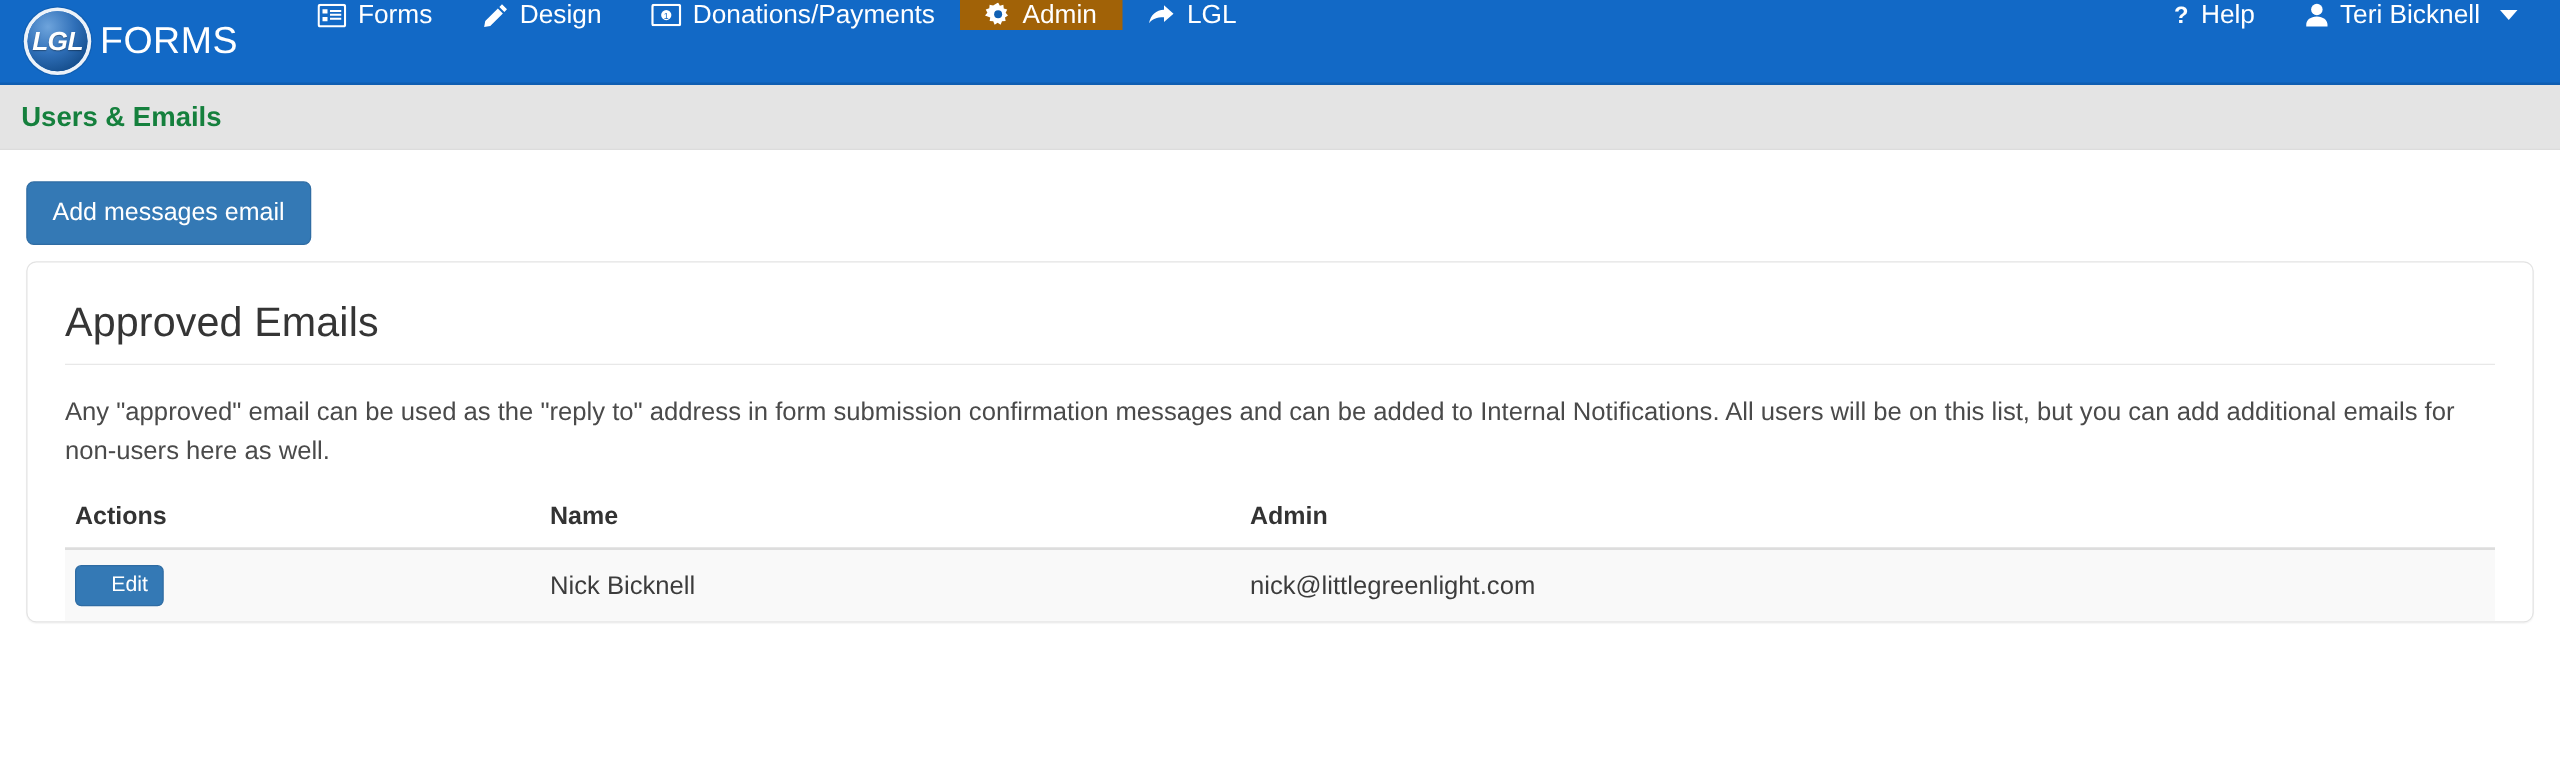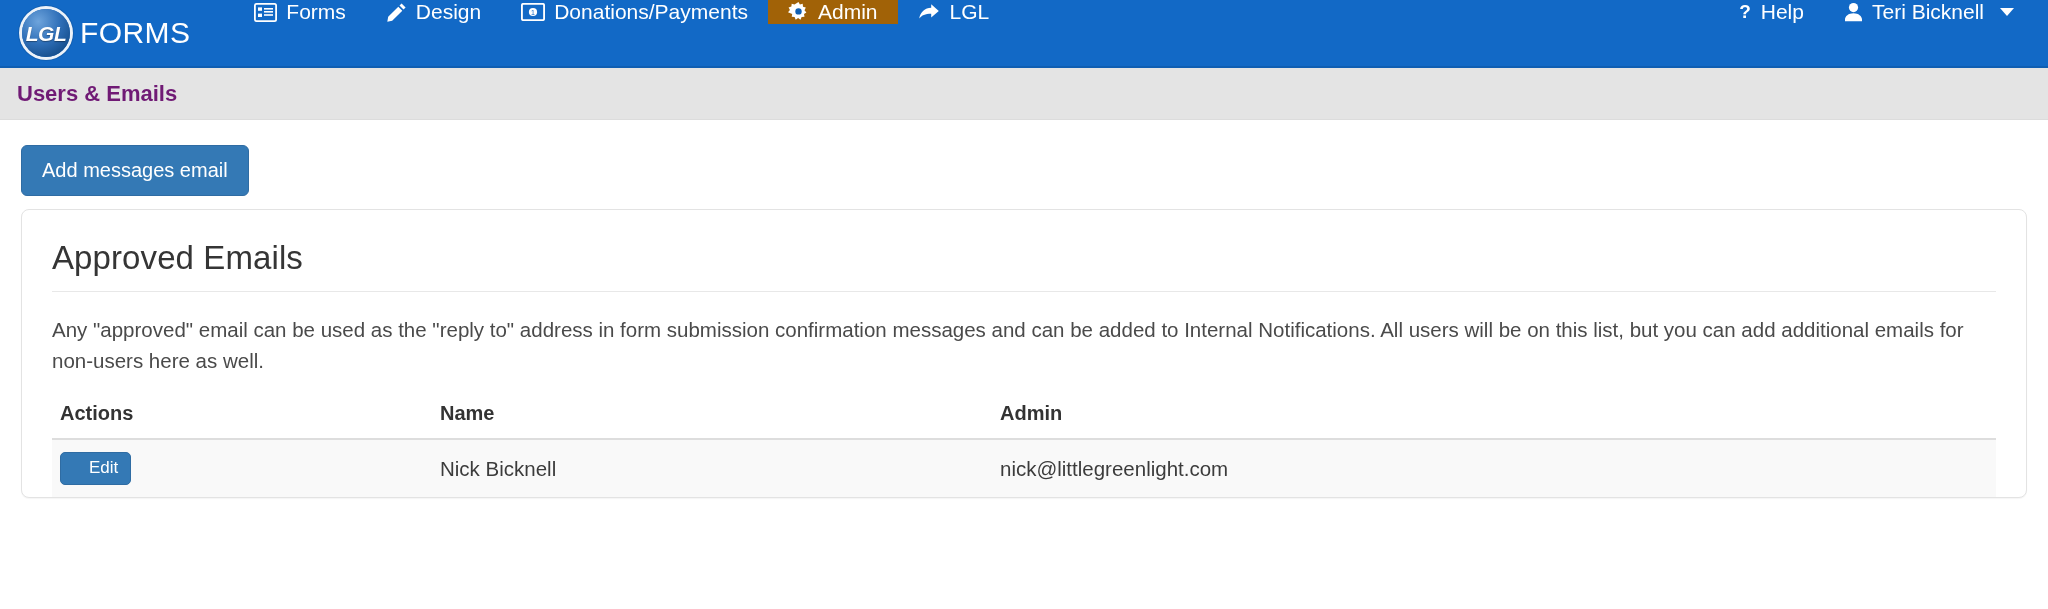--- a/index.html
+++ b/index.html
@@ -106,21 +106,21 @@
     height: 52px;
     background: #e4e4e4;
     display: flex;
     align-items: center;
     padding-left: 17px;
     border-bottom: 1px solid #dcdcdc;
   }
   .page-title {
     font-size: 22px;
     font-weight: bold;
-    color: #701a75;
+    color: #15803d;
   }
 
   
   .content { padding: 0 21px; background: #ffffff; }
 
   .btn {
     display: inline-block;
     border: 1px solid transparent;
     border-radius: 6px;
     cursor: pointer;

